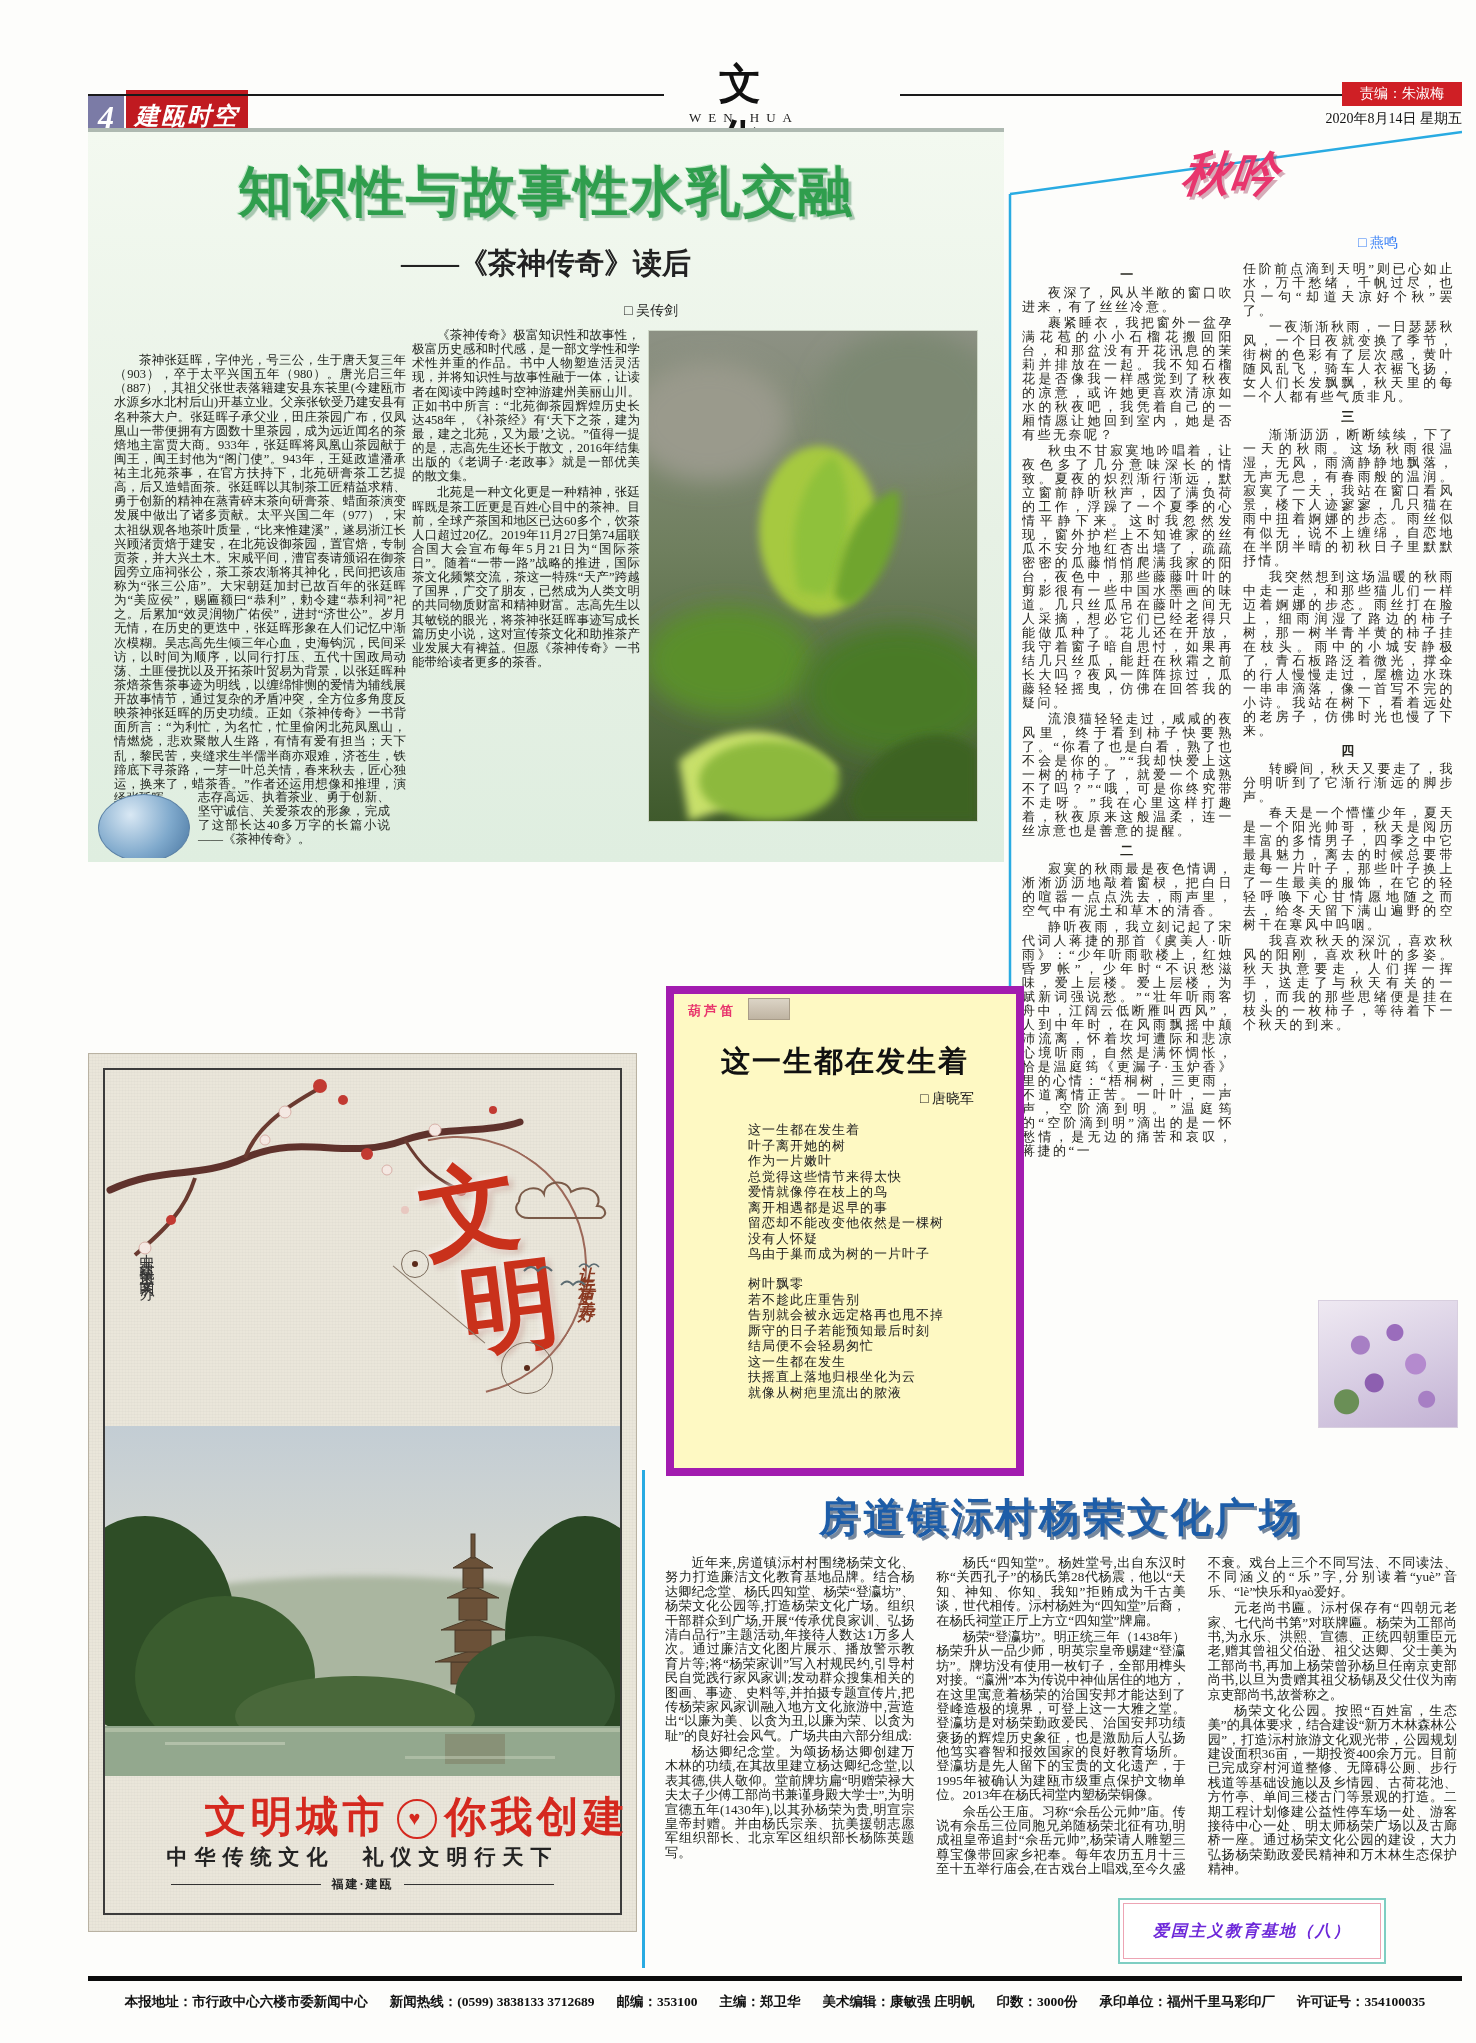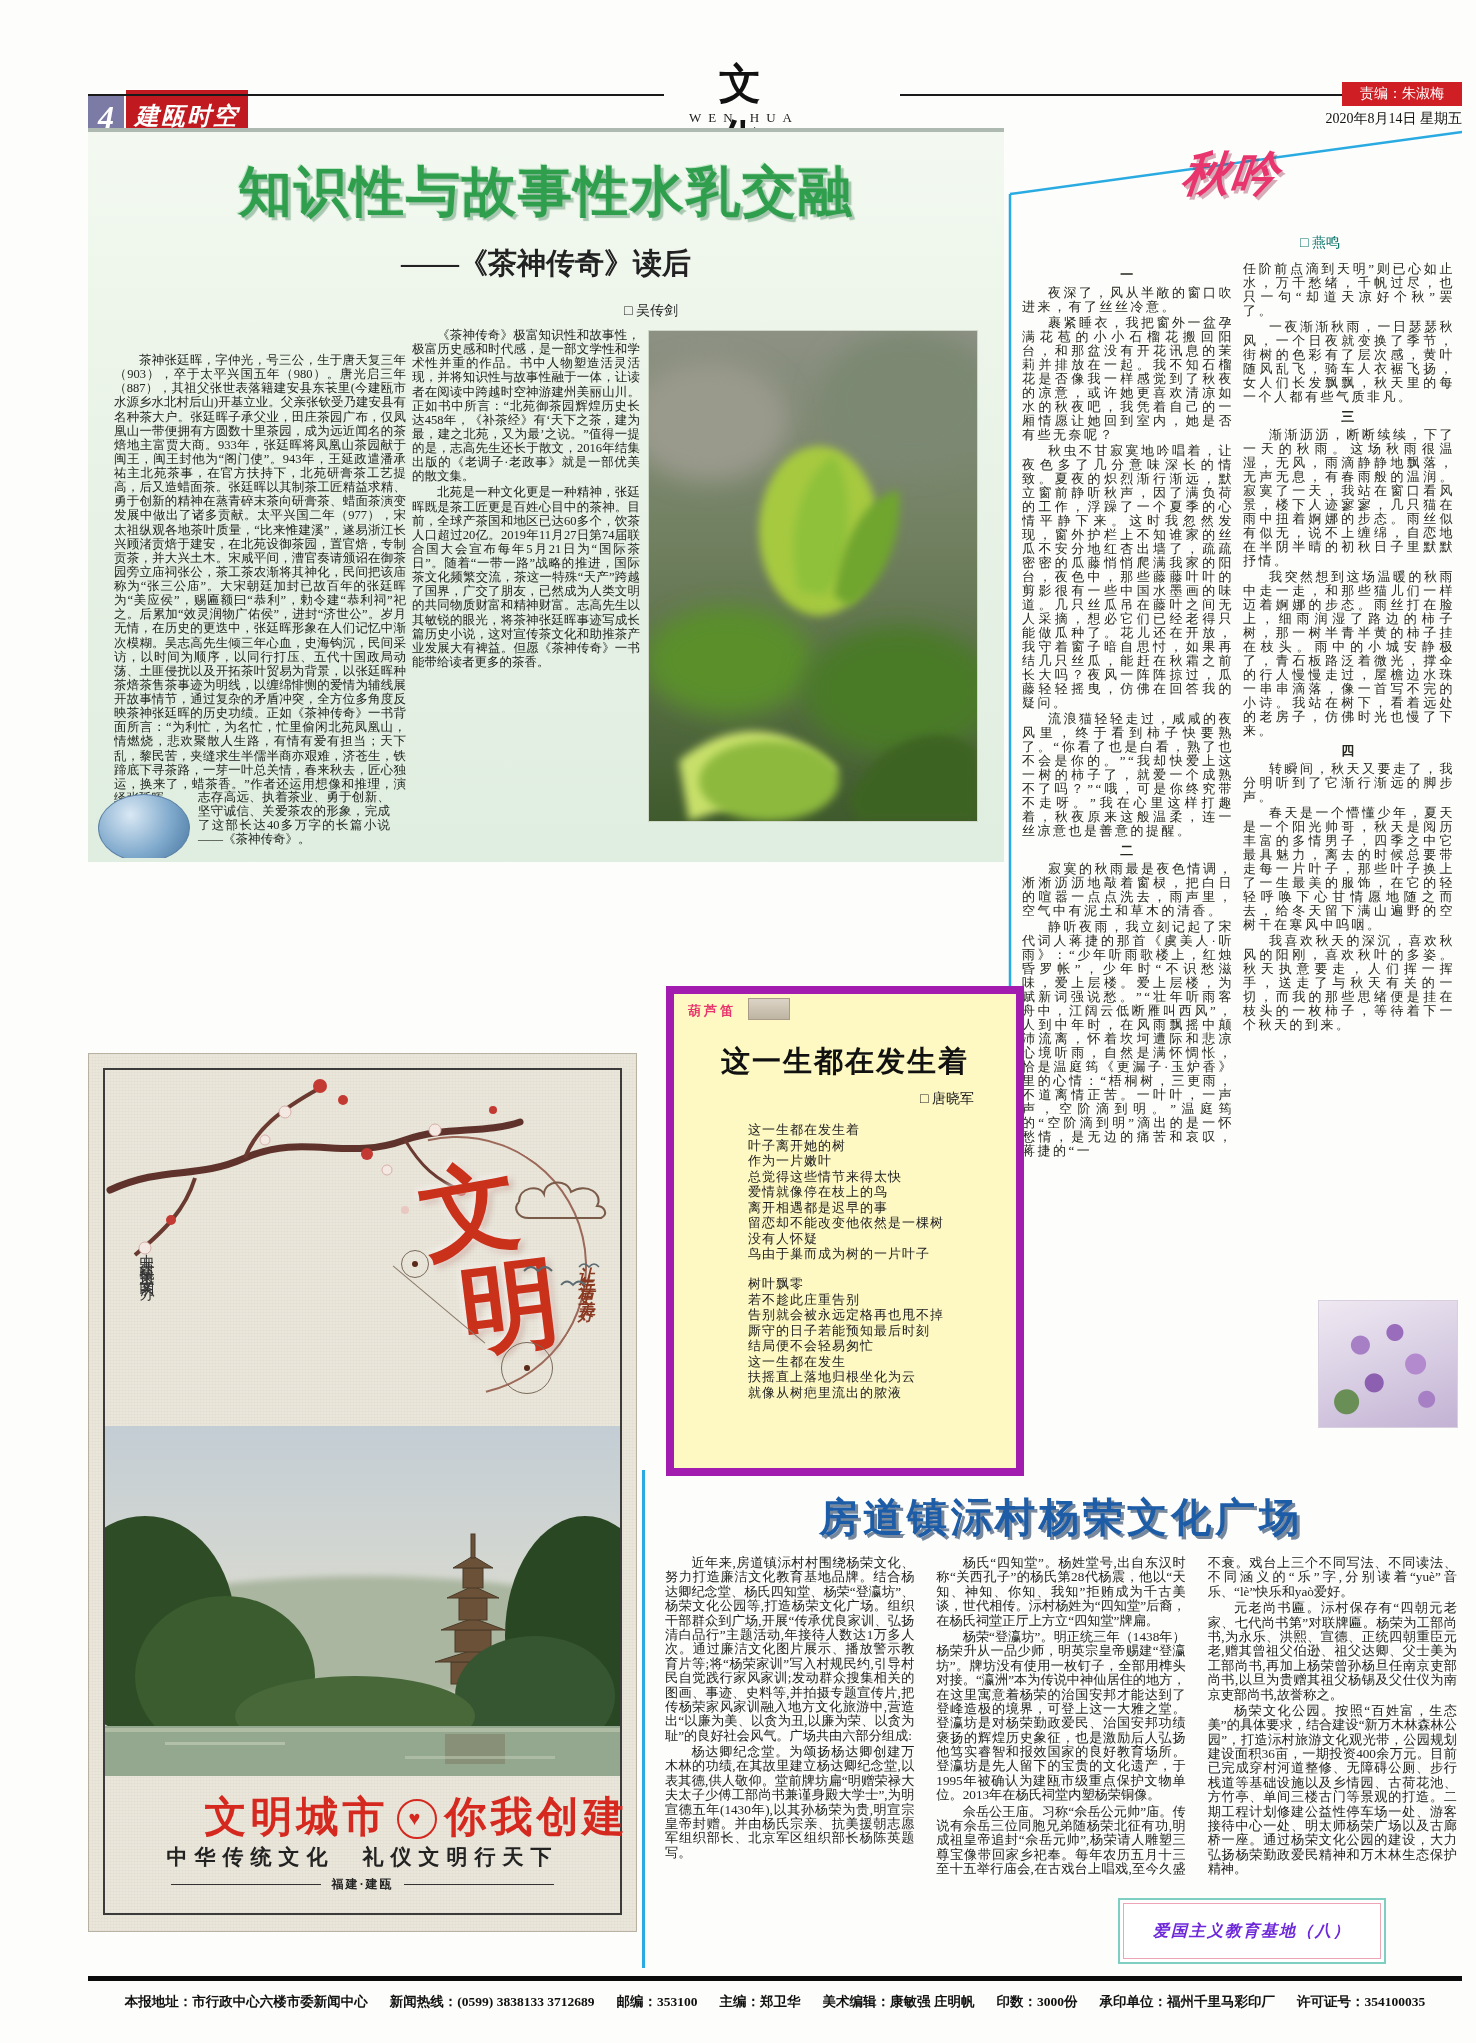--- a/index.html
+++ b/index.html
@@ -34,21 +34,21 @@
   .pc{text-indent:0;}
   .sec-h{text-align:center;font-weight:bold;margin:6px 0 4px 0;}
   .seal-float{float:left;width:90px;height:66px;border-radius:50%;
               background:radial-gradient(circle at 35% 30%,#d9e8f4,#7fa9cc 55%,#47749f);
               margin:4px 8px 2px 0;border:1px solid #5c82a6;}
   .photo-frame{border:1px solid #cfd8c8;}
 
   
   .qy-title{left:1130px;top:142px;width:200px;text-align:center;font-size:48px;font-weight:bold;font-style:italic;
             color:#e8356d;transform:skewX(-6deg);text-shadow:3px 3px 0 rgba(140,20,60,.35);}
-  .qy-byline{left:1300px;top:234px;width:156px;text-align:left;font-size:14px;color:#0f766e;}
+  .qy-byline{left:1300px;top:234px;width:156px;text-align:center;font-size:14px;color:#3b82f6;}
   .qycol{font-size:13px;line-height:14px;letter-spacing:2.5px;text-align:justify;overflow:hidden;color:#26261f;}
   .qycol .para{margin-bottom:2px;}
   .flower-photo{left:1318px;top:1300px;width:138px;height:126px;overflow:hidden;border:1px solid #d8cfdf;
      background:
        radial-gradient(circle at 30% 35%,#a77fc4 0 9px,transparent 10px),
        radial-gradient(circle at 55% 25%,#9a6cbc 0 8px,transparent 9px),
        radial-gradient(circle at 70% 50%,#b48ace 0 10px,transparent 11px),
        radial-gradient(circle at 40% 65%,#8d5fb0 0 9px,transparent 10px),
        radial-gradient(circle at 78% 78%,#a77fc4 0 8px,transparent 9px),
        radial-gradient(circle at 20% 80%,#6a8f56 0 12px,transparent 13px),

